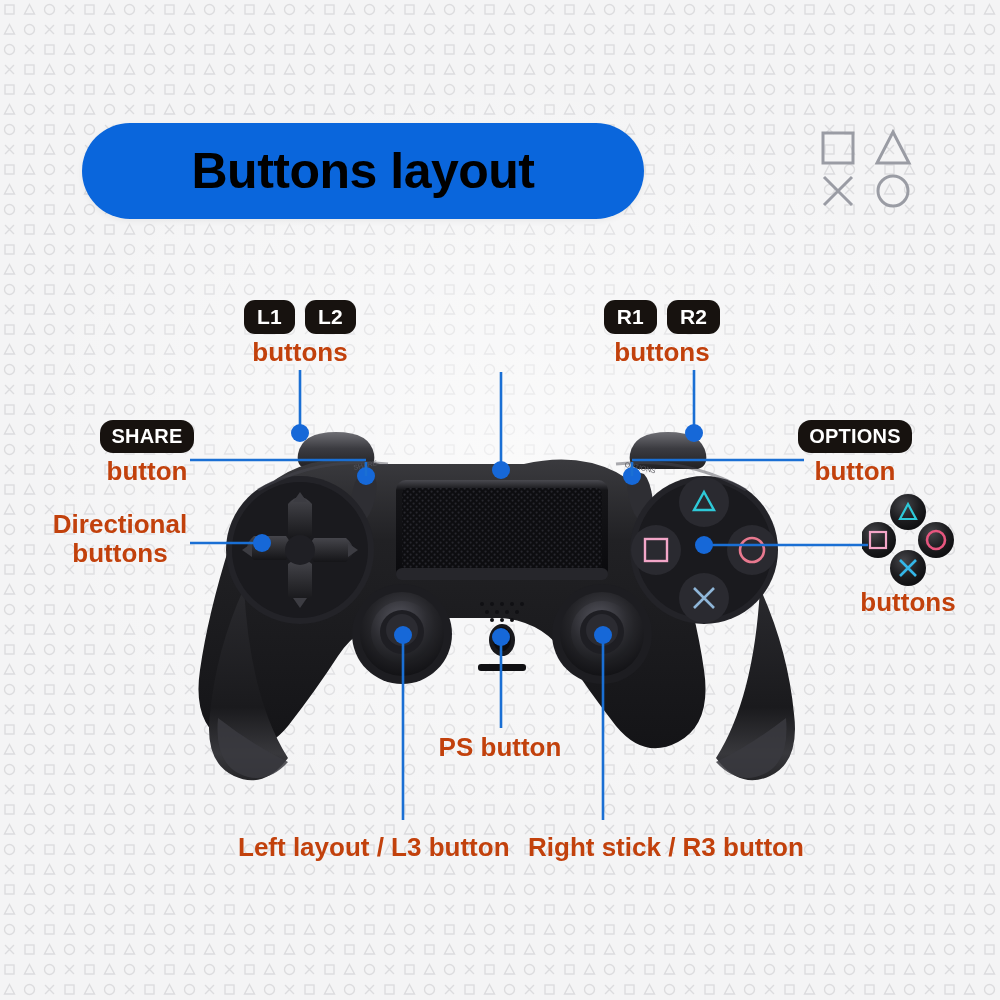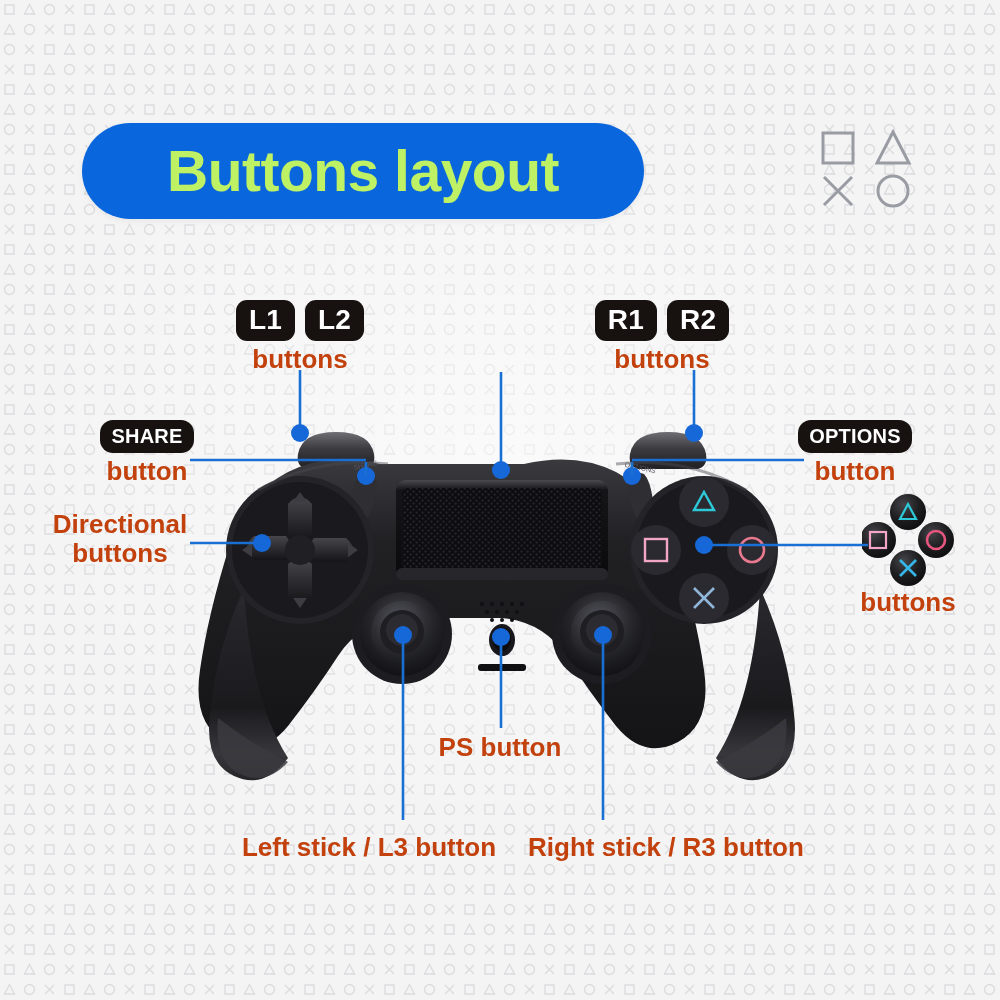--- a/index.html
+++ b/index.html
@@ -44,22 +44,22 @@
     width: 562px;
     height: 96px;
     background: #0a66dc;
     border-radius: 48px;
     display: flex;
     align-items: center;
     justify-content: center;
     box-shadow: 0 2px 6px rgba(0,0,0,0.06);
   }
   #title-pill .title-text {
-    color: #bef264;
-    font-size: 57px;
+    color: #000000;
+    font-size: 50px;
     font-weight: bold;
     letter-spacing: -0.5px;
     line-height: 1;
     font-family: "Liberation Sans", sans-serif;
   }
 
   
   #ps-symbols {
     position: absolute;
     left: 818px;
@@ -105,21 +105,21 @@
     gap: 10px;
     align-items: center;
     justify-content: center;
     margin-bottom: 4px;
   }
   .badge {
     background: #17120f;
     color: #ffffff;
     font-family: "Liberation Sans", sans-serif;
     font-weight: bold;
-    font-size: 28px;
+    font-size: 21px;
     line-height: 1;
     border-radius: 11px;
     padding: 6px 13px 7px 13px;
     display: inline-block;
     letter-spacing: 0.2px;
   }
   .badge.wide { border-radius: 13px; padding: 6px 11px 7px 11px; font-size: 20px; }
 
   .sub {
     font-size: 26px;
@@ -468,20 +468,20 @@
 
   <div class="label center" id="lbl-action">
     <span class="sub">buttons</span>
   </div>
 
   <div class="label center" id="lbl-ps">
     <span class="sub">PS button</span>
   </div>
 
   <div class="label center" id="lbl-lstick">
-    <span class="sub">Left stick / L3 button</span>
+    <span class="sub">Left layout / L3 button</span>
   </div>
 
   <div class="label center" id="lbl-rstick">
     <span class="sub">Right stick / R3 button</span>
   </div>
 
 </div>
 
 </body></html>

